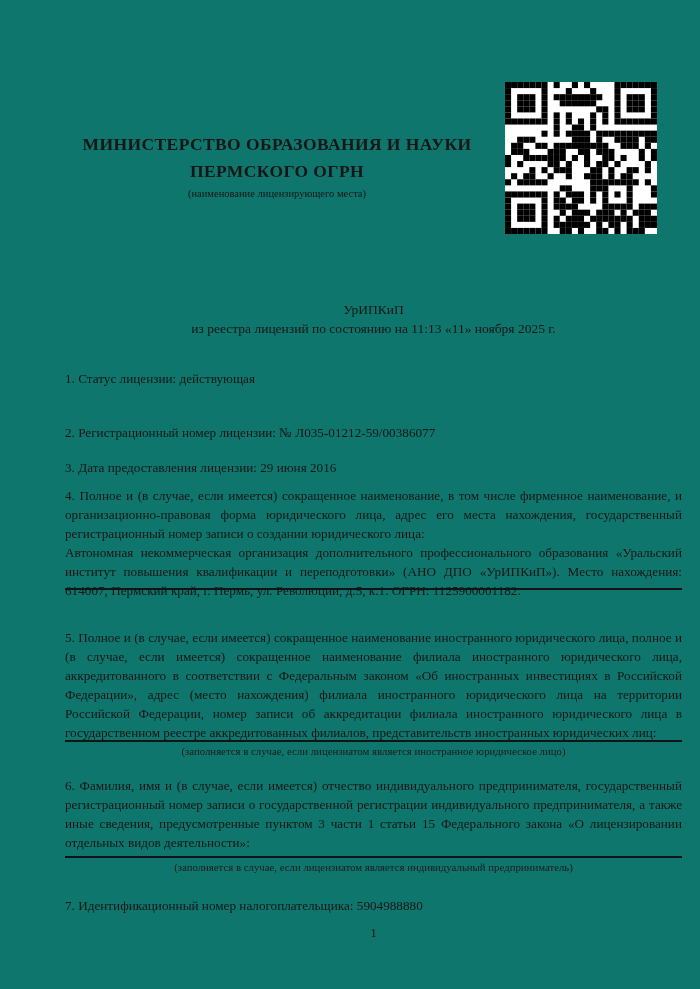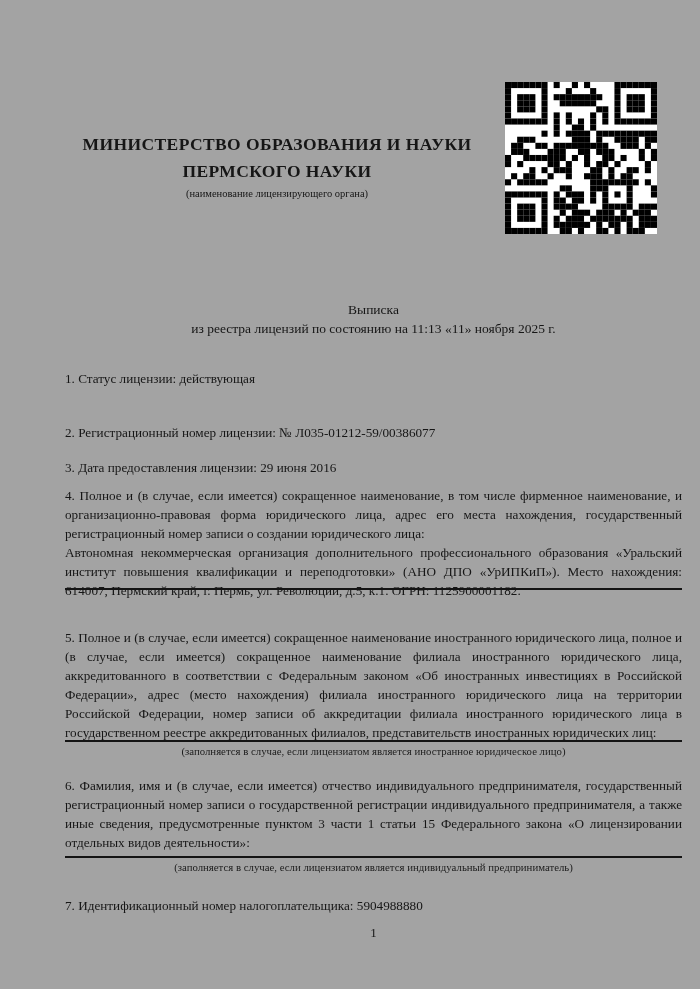--- a/index.html
+++ b/index.html
@@ -1,19 +1,19 @@
 <!DOCTYPE html>
 <html><head>
 <meta charset="utf-8">
 <style>
   html,body{margin:0;padding:0;background:#ffffff;}
   .page{
     position:relative;
     width:700px;height:989px;
-    background:#a3a3a3;
+    background:#0f766e;
     color:#161616;
     font-family:"Liberation Serif","DejaVu Serif",serif;
     overflow:hidden;
   }
   .block{position:absolute;left:65px;width:617px;}
   .body-text{font-size:13.2px;line-height:19px;}
   .just{text-align:justify;}
   .note{font-size:10.8px;line-height:13px;text-align:center;color:#1c1c1c;}
   .rule{position:absolute;left:65px;width:617px;height:0;border-top:2px solid #141414;}
   .org-header{position:absolute;left:65px;top:131px;width:424px;text-align:center;}
@@ -364,26 +364,26 @@
         <rect x="96" y="144" width="6" height="6" fill="#000"></rect>
         <rect x="108" y="144" width="6" height="6" fill="#000"></rect>
         <rect x="120" y="144" width="6" height="6" fill="#000"></rect>
         <rect x="126" y="144" width="6" height="6" fill="#000"></rect>
         <rect x="132" y="144" width="6" height="6" fill="#000"></rect>
       </svg>
   </div>
 
   <div class="org-header">
     <div class="org-name">МИНИСТЕРСТВО ОБРАЗОВАНИЯ И НАУКИ</div>
-    <div class="org-name">ПЕРМСКОГО НАУКИ</div>
-    <div class="org-note">(наименование лицензирующего органа)</div>
+    <div class="org-name">ПЕРМСКОГО ОГРН</div>
+    <div class="org-note">(наименование лицензирующего места)</div>
   </div>
 
   <div class="doc-title">
-    <div>Выписка</div>
+    <div>УрИПКиП</div>
     <div>из реестра лицензий по состоянию на 11:13 «11» ноября 2025 г.</div>
   </div>
 
   <div class="block body-text" style="top:369px">1. Статус лицензии: действующая</div>
 
   <div class="block body-text" style="top:423px">2. Регистрационный номер лицензии: № Л035-01212-59/00386077</div>
 
   <div class="block body-text" style="top:458px">3. Дата предоставления лицензии: 29 июня 2016</div>
 
   <div class="block body-text just" style="top:486px">4. Полное и (в случае, если имеется) сокращенное наименование, в том числе фирменное наименование, и организационно-правовая форма юридического лица, адрес его места нахождения, государственный регистрационный номер записи о создании юридического лица:</div>

